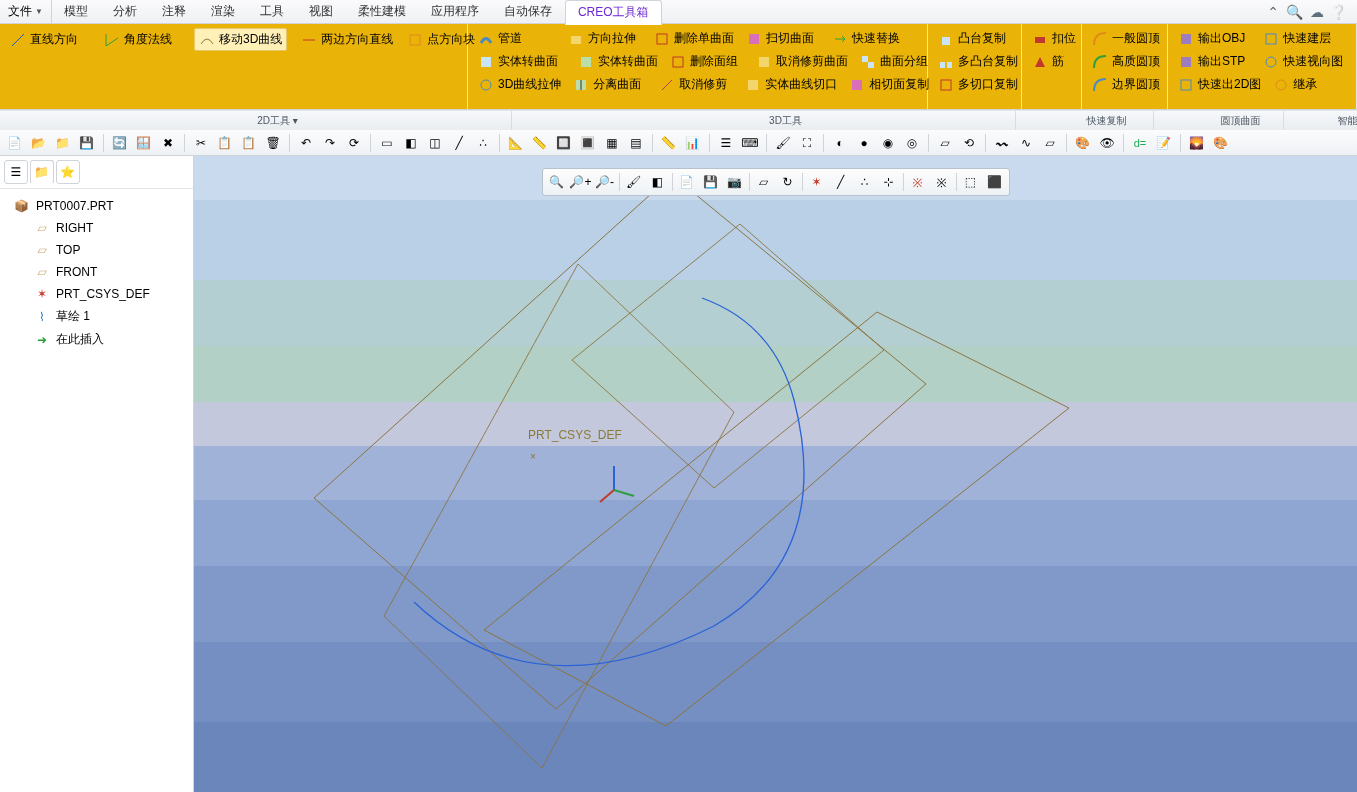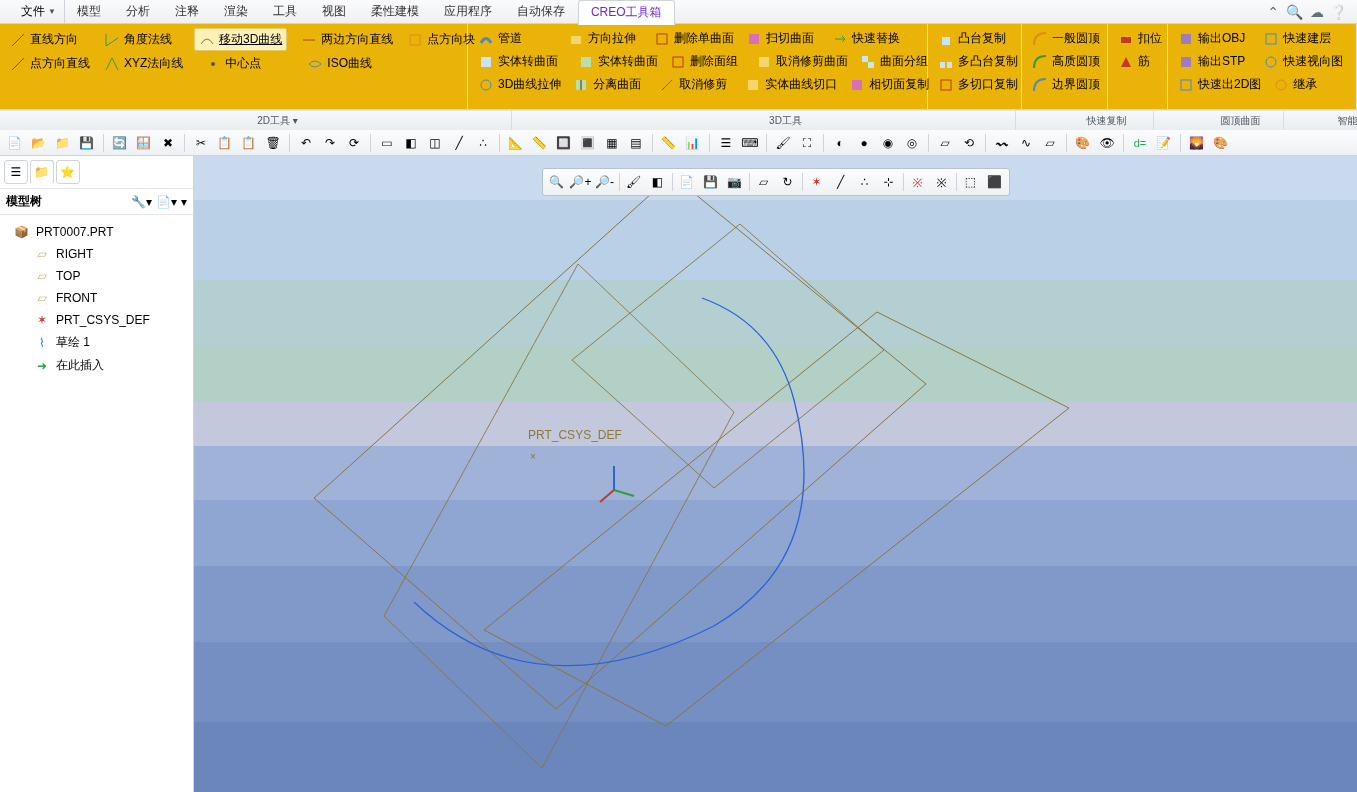--- a/index.html
+++ b/index.html
@@ -13,21 +13,20 @@
   position: relative;
 }
 
 
 .topbar {
   display: flex;
   align-items: center;
   height: 24px;
   background: linear-gradient(#fbfbfc, #eef0f3);
   border-bottom: 1px solid #cfd4da;
-  padding-left: 13px;
 }
 .filebtn {
   padding: 3px 8px;
   border-right: 1px solid #cfd4da;
   display: flex;
   align-items: center;
   gap: 3px;
   cursor: pointer;
 }
 .filebtn .caret { font-size: 8px; color: #555; }
@@ -79,21 +78,21 @@
 }
 .rbtn {
   display: inline-flex;
   align-items: center;
   gap: 4px;
   padding: 2px 4px;
   cursor: pointer;
   border-radius: 2px;
   white-space: nowrap;
 }
-.rbtn.sel { background: #fff0b8; border: 1px solid #e6c96b; text-decoration: underline; }
+.rbtn.sel { background: #fff0b8; border: 1px solid #e6c96b; }
 .ricon { width: 16px; height: 16px; display: inline-block; }
 .ribtitle {
   display: flex;
   justify-content: space-between;
   background: linear-gradient(#f6f8fa, #eaedf1);
   border-top: 1px solid #e2e6ea;
   height: 20px;
   align-items: stretch;
 }
 .ribtitle .cell {
@@ -273,46 +272,20 @@
             </svg>
             <span>两边方向直线</span>
           </span>
         <span class="rbtn" style="margin-left:2px">
             <svg class="ricon">
               <rect x="3" y="3" width="10" height="10" stroke="#e08a1e" fill="none"></rect>
             </svg>
             <span>点方向块</span>
           </span>
       </div>
-      <div class="row">
-        <span class="rbtn">
-            <svg class="ricon">
-              <line x1="2" y1="14" x2="14" y2="2" stroke="#555"></line>
-            </svg>
-            <span>点方向直线</span>
-          </span>
-        <span class="rbtn" style="margin-left:2px">
-            <svg class="ricon">
-              <path d="M2 14 L8 2 M8 2 L14 14" stroke="#2f9e3f" fill="none"></path>
-            </svg>
-            <span>XYZ法向线</span>
-          </span>
-        <span class="rbtn" style="margin-left:10px">
-            <svg class="ricon">
-              <circle cx="8" cy="8" r="2" fill="#555"></circle>
-            </svg>
-            <span>中心点</span>
-          </span>
-        <span class="rbtn" style="margin-left:34px">
-            <svg class="ricon">
-              <path d="M2 8 Q8 2 14 8 Q8 14 2 8" stroke="#4a8ac4" fill="none"></path>
-            </svg>
-            <span>ISO曲线</span>
-          </span>
-      </div>
     </div>
   </div>
 
   <div class="ribgroup" style="width:460px">
     <div class="rows">
       <div class="row">
         <span class="rbtn">
             <svg class="ricon">
               <path d="M3 12 Q8 3 13 12" stroke="#4a8ac4" fill="none" stroke-width="3"></path>
             </svg>
@@ -435,20 +408,41 @@
           <span class="rbtn">
             <svg class="ricon">
               <rect x="3" y="3" width="10" height="10" stroke="#c0392b" fill="none"></rect>
             </svg>
             <span>多切口复制</span>
           </span>
         </div>
     </div>
   </div>
 
+  <div class="ribgroup" style="width:60px">
+    <div class="rows">
+      <div class="row">
+          <span class="rbtn">
+            <svg class="ricon">
+              <rect x="3" y="6" width="10" height="6" fill="#c0392b"></rect>
+            </svg>
+            <span>扣位</span>
+          </span>
+        </div>
+      <div class="row">
+          <span class="rbtn">
+            <svg class="ricon">
+              <path d="M3 13 L8 3 L13 13 Z" fill="#c0392b"></path>
+            </svg>
+            <span>筋</span>
+          </span>
+        </div>
+    </div>
+  </div>
+
   <div class="ribgroup" style="width:86px">
     <div class="rows">
       <div class="row">
           <span class="rbtn">
             <svg class="ricon">
               <path d="M2 14 Q2 2 14 2" stroke="#e08a1e" fill="none" stroke-width="2"></path>
             </svg>
             <span>一般圆顶</span>
           </span>
         </div>
@@ -459,41 +453,20 @@
             </svg>
             <span>高质圆顶</span>
           </span>
         </div>
       <div class="row">
           <span class="rbtn">
             <svg class="ricon">
               <path d="M2 14 Q2 2 14 2" stroke="#4a8ac4" fill="none" stroke-width="2"></path>
             </svg>
             <span>边界圆顶</span>
-          </span>
-        </div>
-    </div>
-  </div>
-
-  <div class="ribgroup" style="width:60px">
-    <div class="rows">
-      <div class="row">
-          <span class="rbtn">
-            <svg class="ricon">
-              <rect x="3" y="6" width="10" height="6" fill="#c0392b"></rect>
-            </svg>
-            <span>扣位</span>
-          </span>
-        </div>
-      <div class="row">
-          <span class="rbtn">
-            <svg class="ricon">
-              <path d="M3 13 L8 3 L13 13 Z" fill="#c0392b"></path>
-            </svg>
-            <span>筋</span>
           </span>
         </div>
     </div>
   </div>
 
   <div class="ribgroup" style="flex:1">
     <div class="rows">
       <div class="row">
         <span class="rbtn">
             <svg class="ricon">
@@ -612,26 +585,20 @@
   <span class="qbtn">🎨</span>
 </div>
 
 <div class="main">
 
   <div class="sidebar">
     <div class="stabs">
       <div class="stab">☰</div>
       <div class="stab active">📁</div>
       <div class="stab">⭐</div>
-    </div>
-    <div class="toolbar">
-      <span class="lbl">模型树</span>
-      <span style="margin-left:auto" class="qbtn">🔧▾</span>
-      <span class="qbtn">📄▾</span>
-      <span class="qbtn">▾</span>
     </div>
     <div class="tree">
       <div class="treeitem">
         <span class="ticon16">📦</span>
         <span>PRT0007.PRT</span>
       </div>
       <div class="treeitem child">
         <span class="ticon16" style="color:#c7a76a">▱</span>
         <span>RIGHT</span>
       </div>

